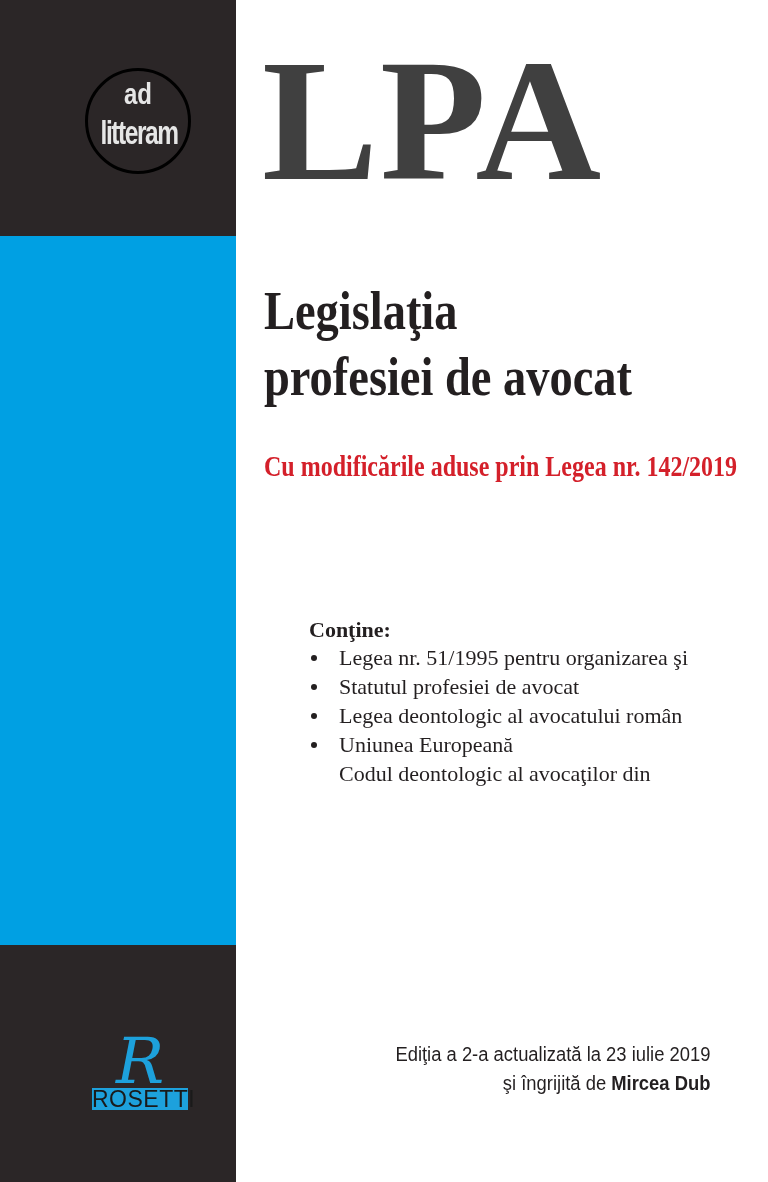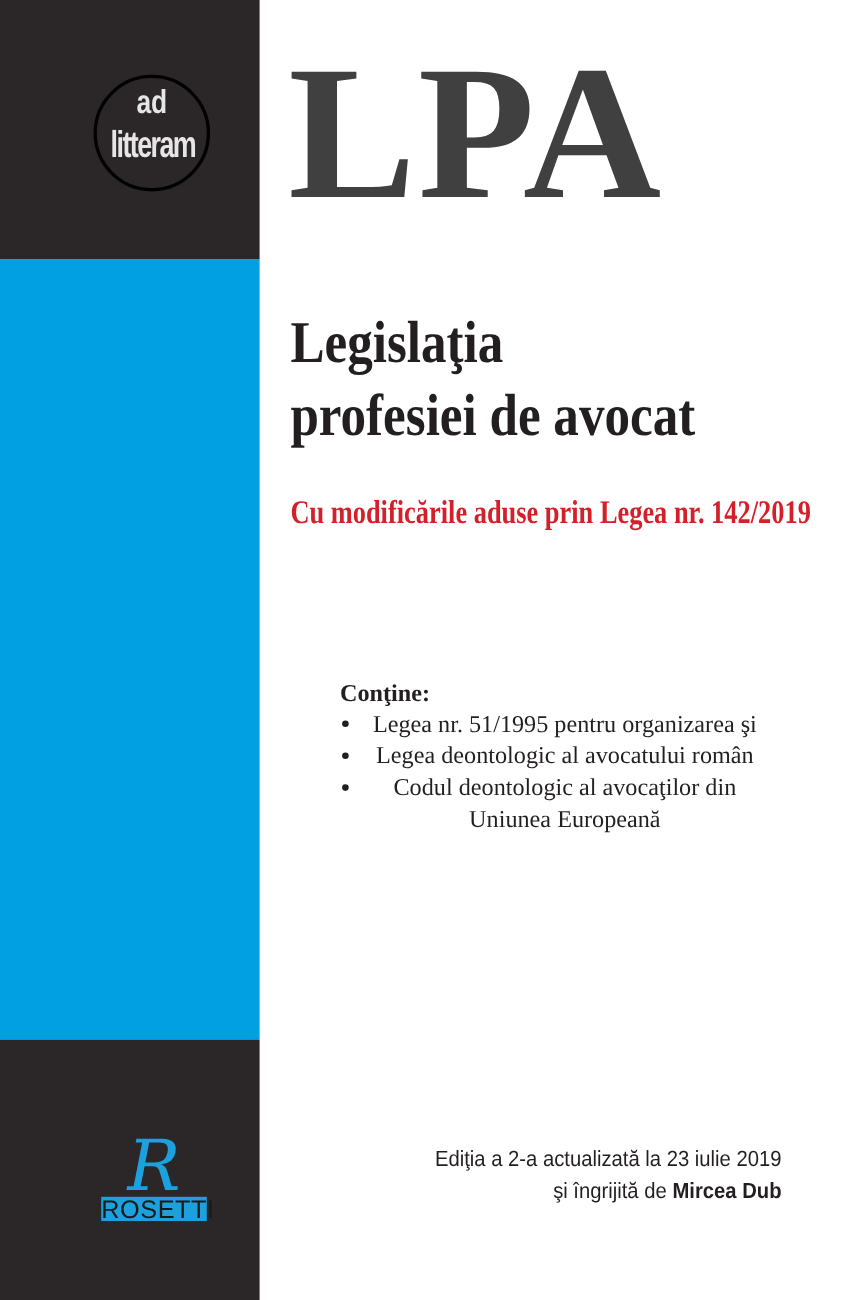--- a/index.html
+++ b/index.html
@@ -22,21 +22,21 @@
 
     .lpa { position:absolute; left:262px; top:34px; font-family:"Liberation Serif", serif; font-weight:bold; font-size:174px;
            line-height:174px; color:#404040; letter-spacing:2px; }
     .title { position:absolute; left:264px; top:278px; font-family:"Liberation Serif", serif; font-weight:bold; font-size:54px;
              line-height:66px; color:#231f20; transform:scaleX(0.86); transform-origin:left top; white-space:nowrap; }
     .subtitle { position:absolute; left:264px; top:448px; font-family:"Liberation Serif", serif; font-weight:bold; font-size:30px;
                 line-height:36px; color:#d4202a; transform:scaleX(0.8); transform-origin:left top; white-space:nowrap; }
 
     .contents { position:absolute; left:265px; top:617px; font-family:"Liberation Serif", serif; color:#231f20;margin-left:44px; }
     .contents .head { font-weight:bold; font-size:22px; line-height:26px; }
-    .contents ul { margin:0; padding:0; list-style:none;text-align:center; }
+    .contents ul { margin:0; padding:0; list-style:none; }
     .contents li { position:relative; padding-left:30px; font-size:22px; line-height:29px; white-space:nowrap; }
     .contents li .dot { position:absolute; left:2px; top:12px; width:6px; height:6px; border-radius:50%; background:#231f20; }
 
     .edition { position:absolute; right:58px; top:1040px; text-align:right; font-family:"Liberation Sans", sans-serif;
                font-size:20px; line-height:29px; color:#231f20; transform:scaleX(0.92); transform-origin:right top; white-space:nowrap; }
     .edition b { font-weight:bold; }
   </style>
 </head>
 <body>
 
@@ -60,26 +60,30 @@
 
 <div class="contents">
   <div class="head">Conţine:</div>
   <ul>
     <li>
       <span class="dot"></span>
       <div>Legea nr. 51/1995 pentru organizarea şi</div>
     </li>
     <li>
       <span class="dot"></span>
+      <div>Statutul profesiei de avocat</div>
+    </li>
+    <li>
+      <span class="dot"></span>
       <div>Legea deontologic al avocatului român</div>
     </li>
     <li>
       <span class="dot"></span>
+      <div>Uniunea Europeană</div>
       <div>Codul deontologic al avocaţilor din</div>
-      <div>Uniunea Europeană</div>
     </li>
   </ul>
 </div>
 
 <div class="edition">
   <div>Ediţia a 2-a actualizată la 23 iulie 2019</div>
   <div><span>şi îngrijită de </span><b>Mircea Dub</b></div>
 </div>
 
 <div class="rosetti">

